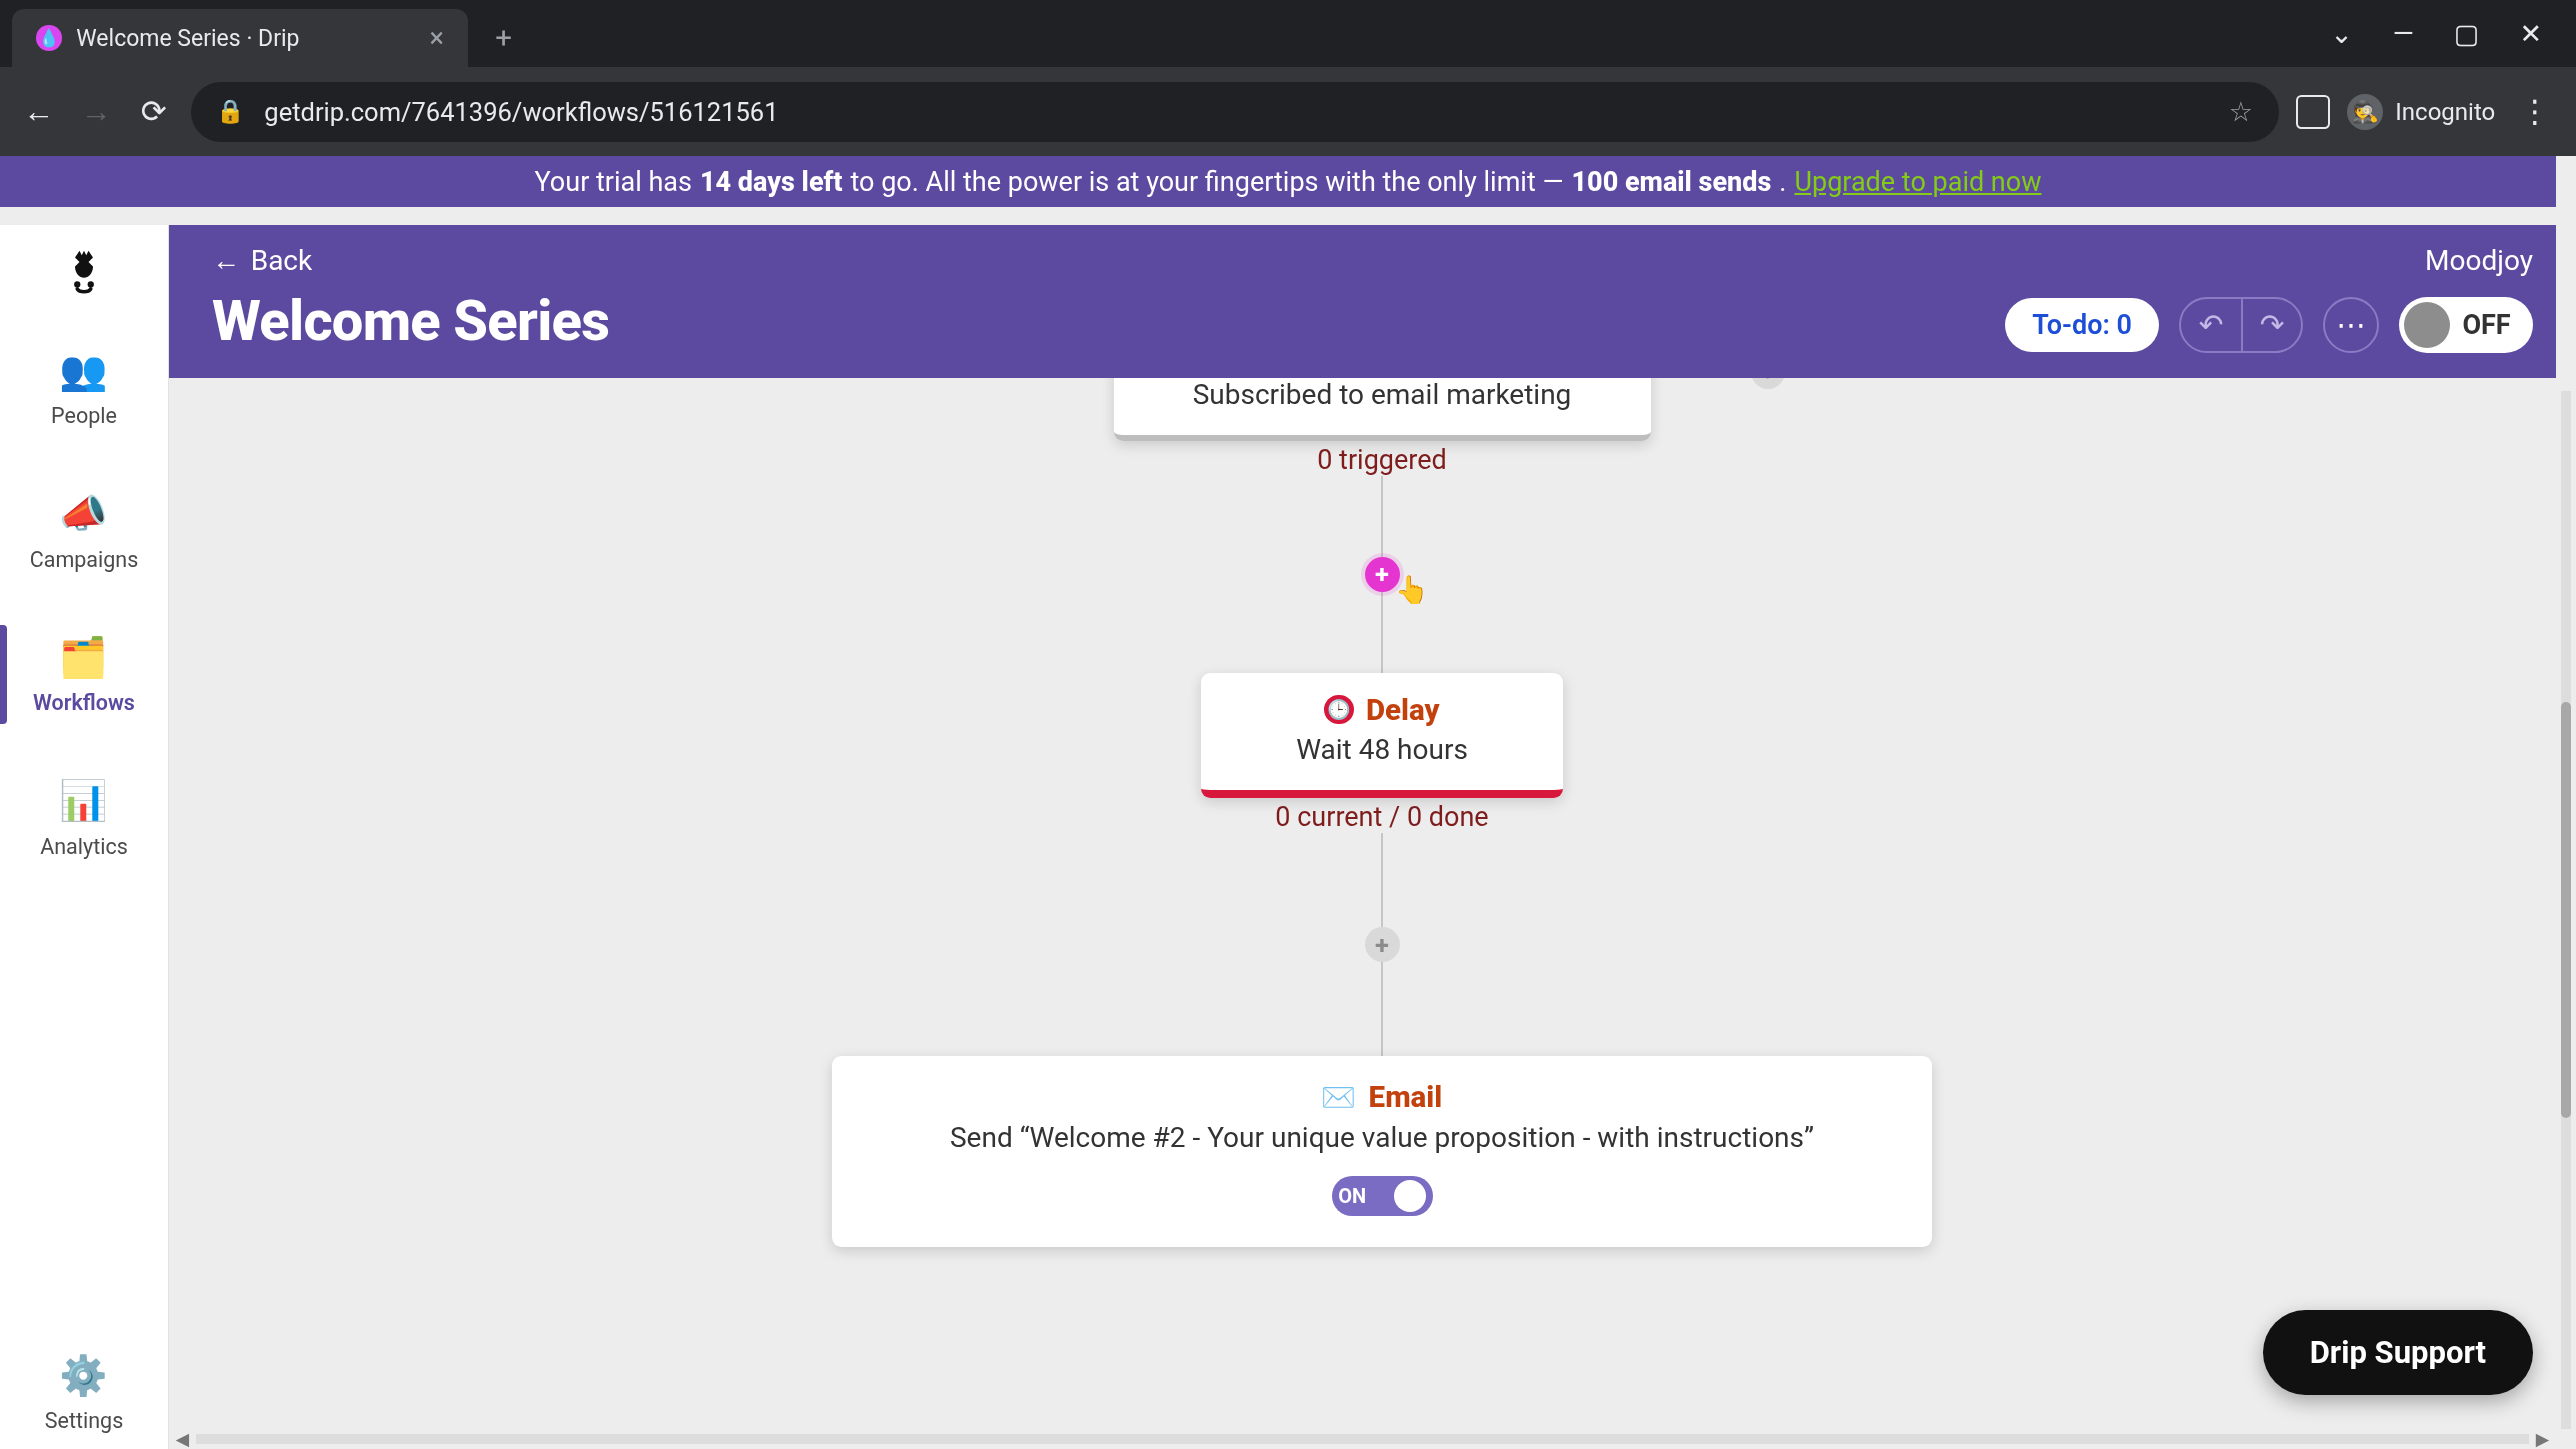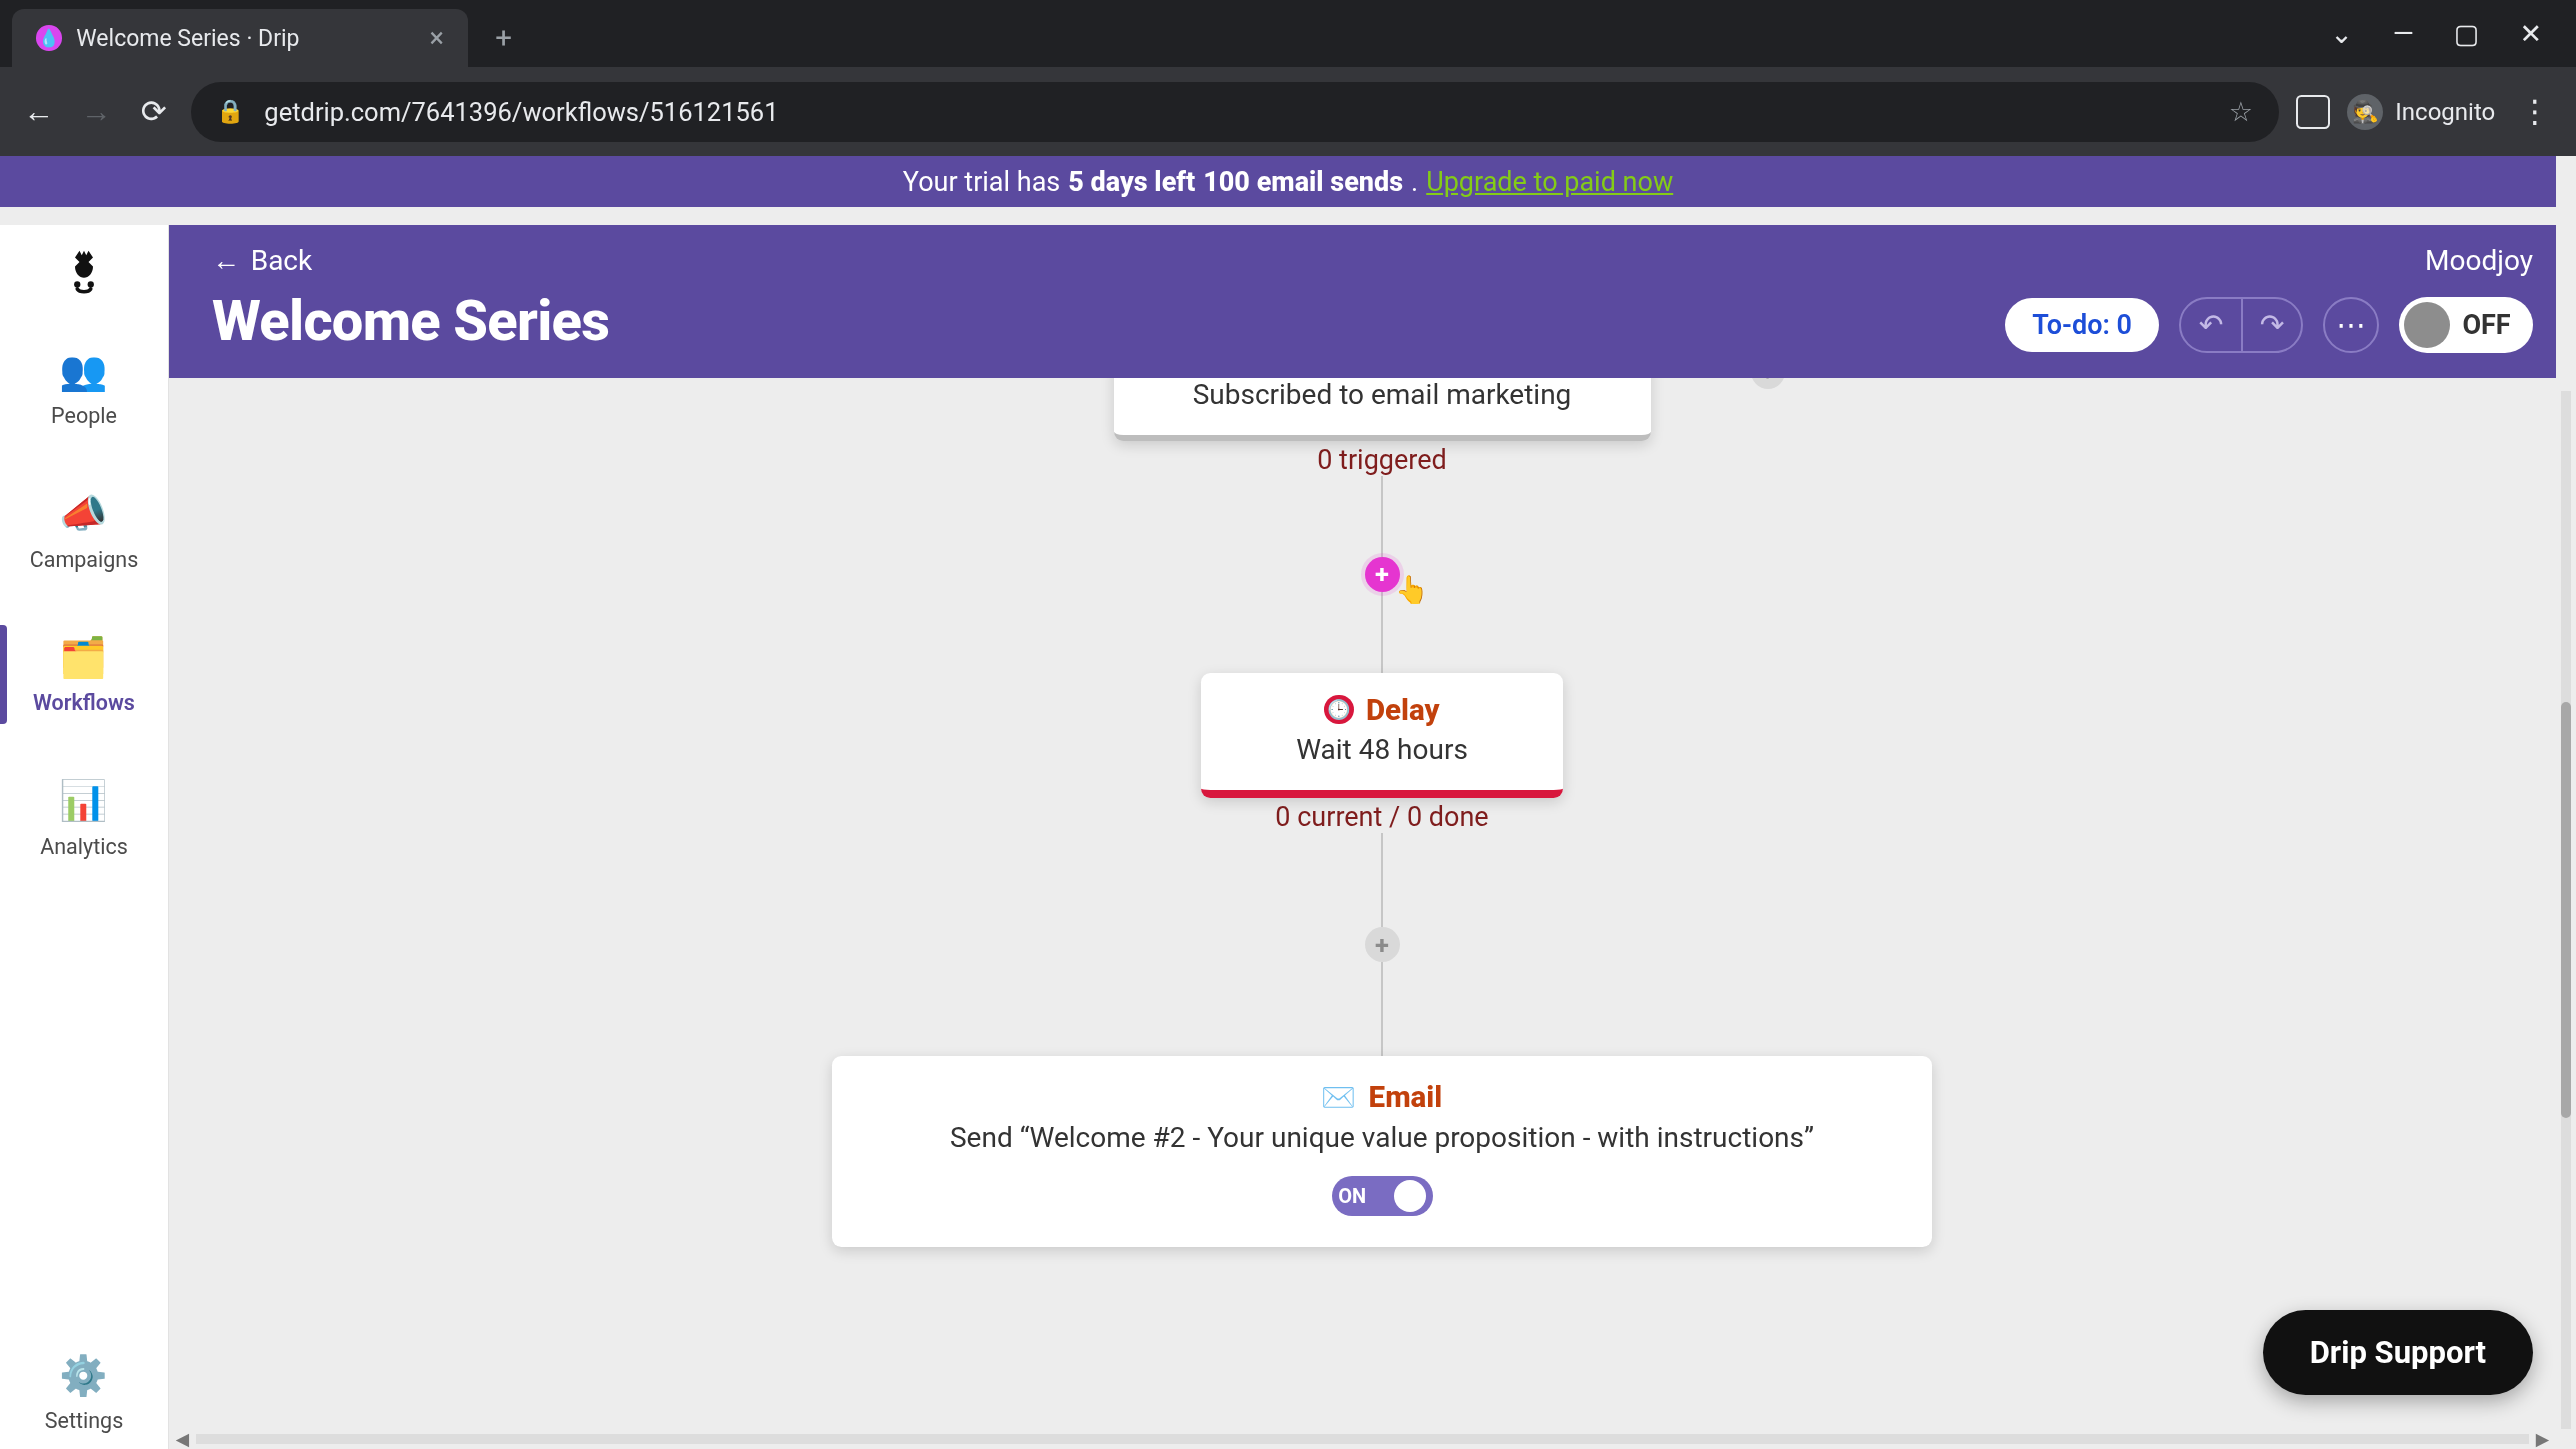--- a/index.html
+++ b/index.html
@@ -138,21 +138,22 @@
       <span class="incognito-label">Incognito</span>
     </div>
     <div class="kebab">⋮</div>
   </div>
 </div>
 
 <div class="app">
 
   <div class="trial-banner">
     <span>Your trial has </span>
-    <b>5 days left</b>
+    <b>14 days left</b>
+    <span> to go. All the power is at your fingertips with the only limit — </span>
     <b>100 email sends</b>
     <span>. </span>
     <a>Upgrade to paid now</a>
   </div>
 
   <div class="body-row">
 
     <div class="left-rail">
       <div class="logo">
         <svg width="54" height="54" viewBox="0 0 24 24">

